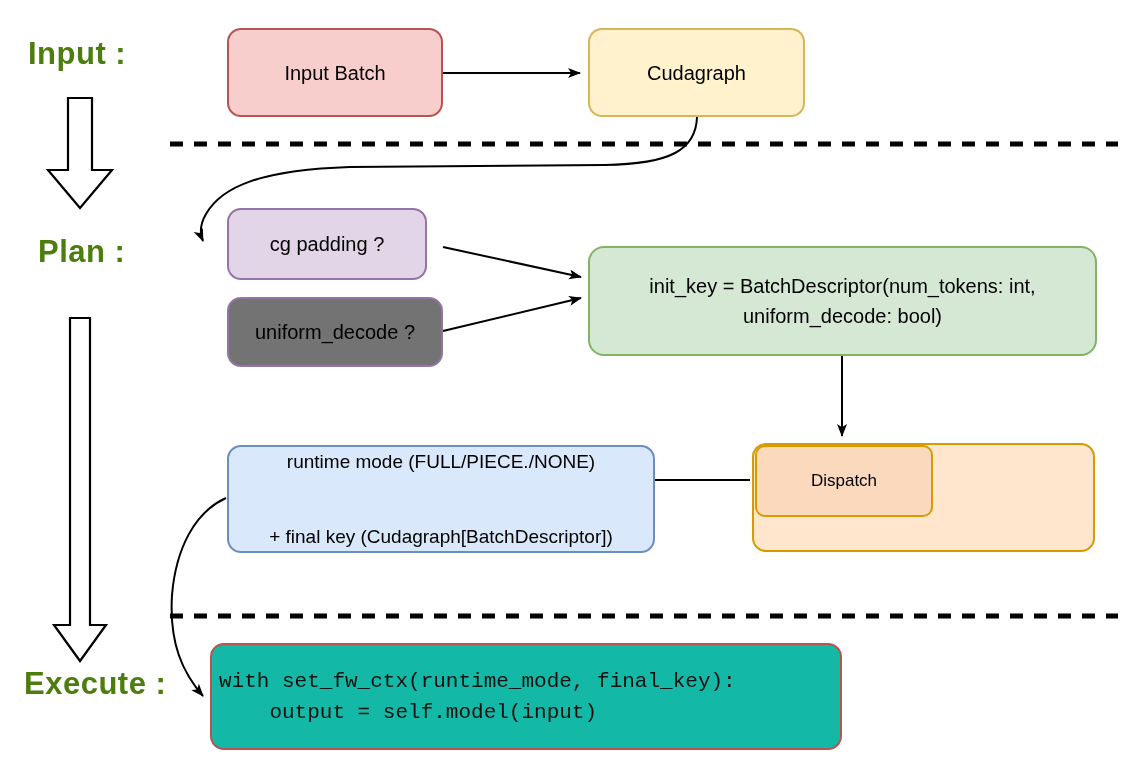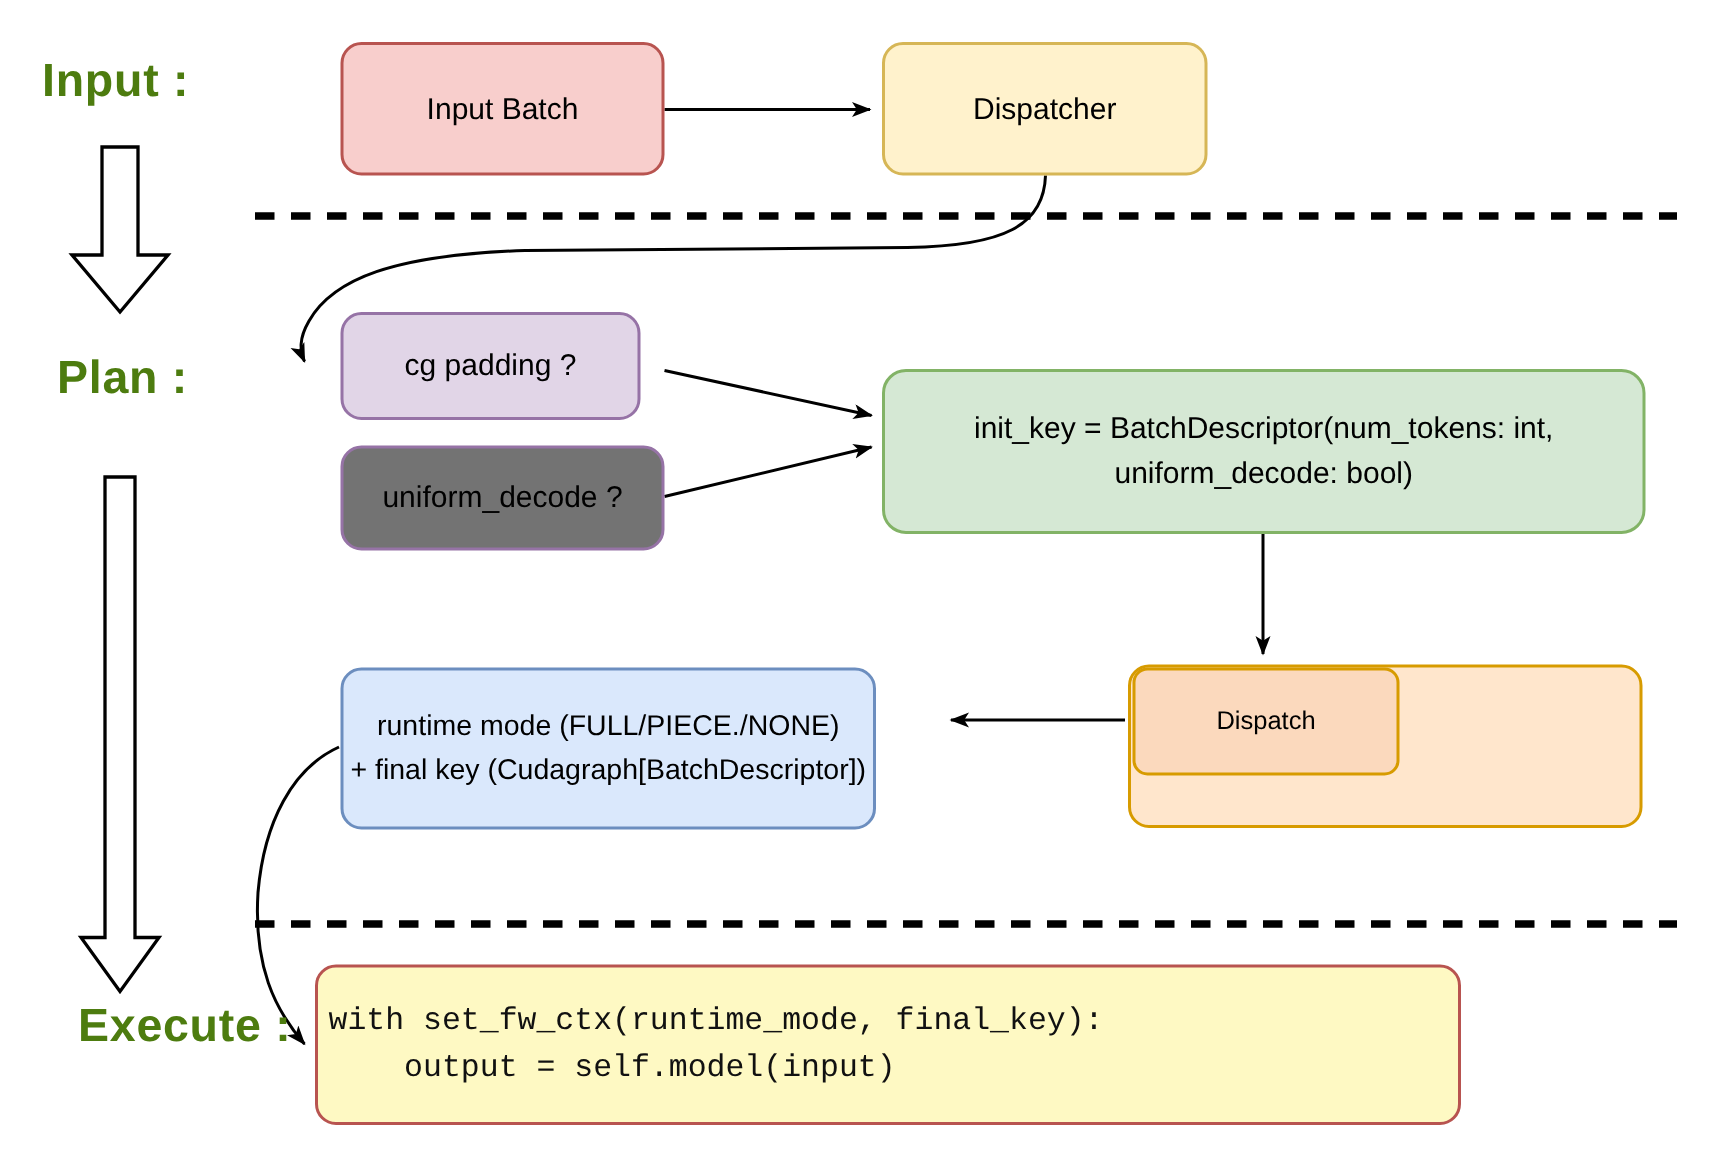--- a/index.html
+++ b/index.html
@@ -60,28 +60,28 @@
     <path class="wire" marker-end="url(#arrow)" d="M697,117 C696,150 670,164 605,165 L350,167 C262,170 222,186 206,214 C199,226 200,234 203,241"></path>
     <path class="wire" marker-end="url(#arrow)" d="M443,247 L581,277"></path>
     <path class="wire" marker-end="url(#arrow)" d="M443,331 L581,298"></path>
     <path class="wire" marker-end="url(#arrow)" d="M842,336 V436"></path>
     <path class="wire" marker-end="url(#arrow)" d="M750,480 H634"></path>
     <path class="wire" marker-end="url(#arrow)" d="M226,498 C195,512 176,548 172,595 C169,644 183,673 203,696"></path>
   </svg>
 
   <div class="phase-label" style="left:28px;top:36px;">Input :</div>
   <div class="phase-label" style="left:38px;top:234px;">Plan :</div>
-  <div class="phase-label" style="left:24px;top:666px;margin-left:28px;">Execute :</div>
+  <div class="phase-label" style="left:24px;top:666px;">Execute :</div>
 
   <div class="node node-text" id="input-batch" style="left: 227px; top: 28px; width: 216px; height: 89px; background-color: rgb(248, 206, 204); border-color: rgb(184, 84, 80);">
     <span class="line">Input Batch</span>
   </div>
 
   <div class="node node-text" id="preprocess" style="left: 588px; top: 28px; width: 217px; height: 89px; background-color: rgb(255, 242, 204); border-color: rgb(214, 182, 86);">
-    <span class="line">Dispatcher</span>
+    <span class="line">Cudagraph</span>
   </div>
 
   <div class="node node-text" id="cg-padding" style="left: 227px; top: 208px; width: 200px; height: 72px; background-color: rgb(225, 213, 231); border-color: rgb(150, 115, 166);">
     <span class="line">cg padding ?</span>
   </div>
 
   <div class="node node-text" id="uniform-decode" style="left: 227px; top: 297px; width: 216px; height: 70px; background-color: #737373; border-color: rgb(150, 115, 166);">
     <span class="line">uniform_decode ?</span>
   </div>
 
@@ -89,23 +89,23 @@
     <span class="line">init_key = BatchDescriptor(num_tokens: int,</span>
     <span class="line">uniform_decode: bool)</span>
   </div>
 
   <div class="node" id="dispatcher-outer" style="left: 752px; top: 443px; width: 343px; height: 109px; background-color: rgb(255, 230, 204); border-color: rgb(215, 155, 0);">
   </div>
   <div class="node" id="dispatch-inner" style="left: 755px; top: 445px; width: 178px; height: 72px; background-color: rgb(251, 217, 189); border-color: rgb(215, 155, 0);">
     <span class="line">Dispatch</span>
   </div>
 
-  <div class="node multi" id="runtime-result" style="left: 227px; top: 445px; width: 357px; height: 108px; background-color: rgb(218, 232, 252); border-color: rgb(108, 142, 191);">
+  <div class="node multi" id="runtime-result" style="left: 227px; top: 445px; width: 428px; height: 108px; background-color: rgb(218, 232, 252); border-color: rgb(108, 142, 191); justify-content: space-between;">
     <span class="line">runtime mode (FULL/PIECE./NONE)</span>
     <span class="line">+ final key (Cudagraph[BatchDescriptor])</span>
   </div>
 
-  <div class="node" id="execute-code" style="left: 210px; top: 643px; width: 764px; height: 107px; background-color: #fef9c3; border-color: rgb(184, 84, 80);">
+  <div class="node" id="execute-code" style="left: 210px; top: 643px; width: 632px; height: 107px; background-color: #14b8a6; border-color: rgb(184, 84, 80);">
     <span class="code-line">with set_fw_ctx(runtime_mode, final_key):</span>
     <span class="code-line">    output = self.model(input)</span>
   </div>
 
 </div>
 
 </body></html>

